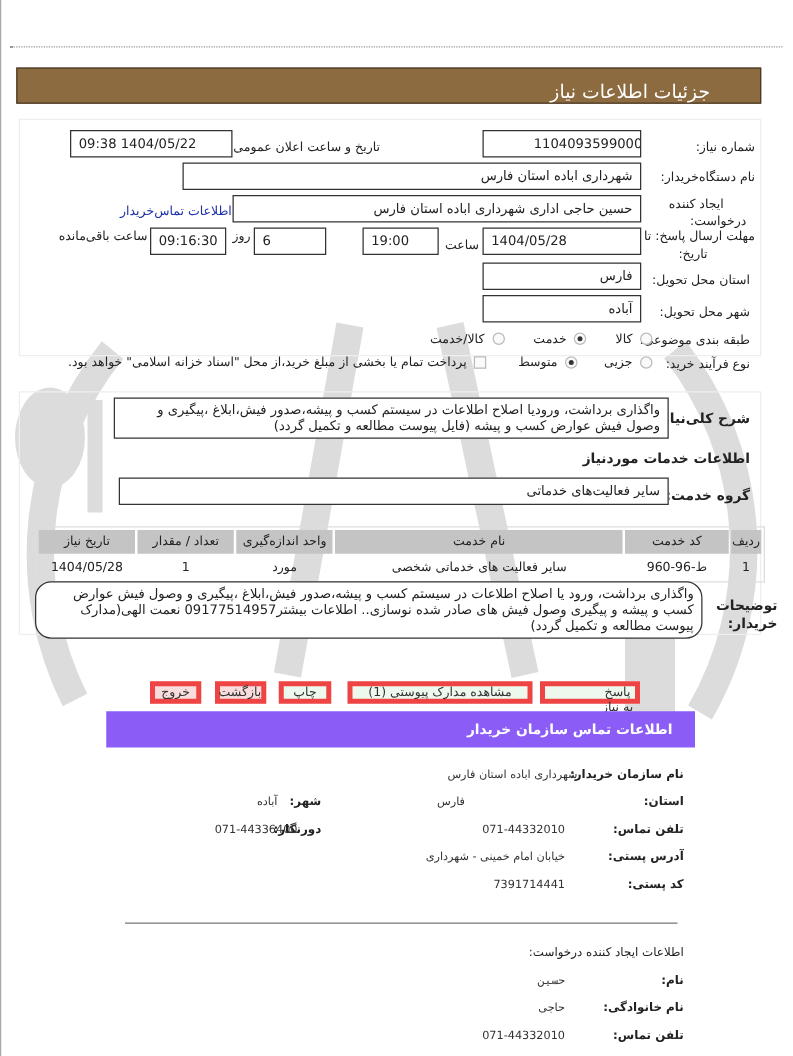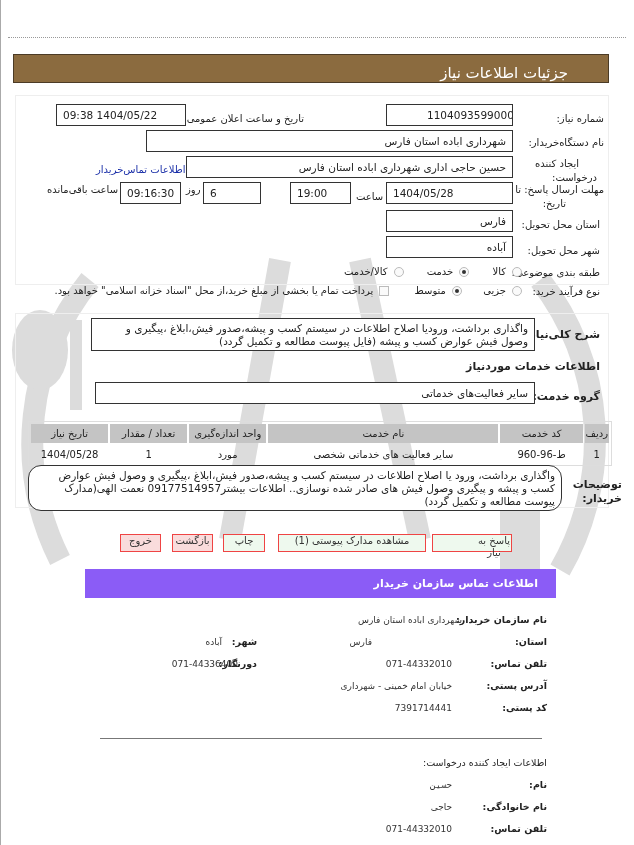--- a/index.html
+++ b/index.html
@@ -26,21 +26,21 @@
   .link { position:absolute; color:#1a2fa8; font-size:10px; }
   .radio { display:inline-block; width:8px; height:8px; border:1px solid #bbb; border-radius:50%; vertical-align:middle; position:relative; background:#fafafa; }
   .radio.on::after { content:""; position:absolute; left:2px; top:2px; width:4px; height:4px; background:#333; border-radius:50%; }
   .check { display:inline-block; width:8px; height:8px; border:1px solid #bbb; vertical-align:middle; background:#fafafa; }
   .row { position:absolute; font-size:10px; white-space:nowrap; }
   .row > * { margin-left:6px; }
   .textblock { position:absolute; border:1px solid #333; background:#fff; box-sizing:border-box; font-size:10.5px; padding:3px 6px; line-height:13px; text-align:right; }
   table.items { position:absolute; left:28px; top:421px; width:584px; border-collapse:separate; border-spacing:2px; font-size:10px; border:1px solid #ddd; }
   table.items th { background:#c4c4c4; font-weight:normal; height:17px; color:#222; }
   table.items td { height:16px; text-align:center; }
-  .btn { position:absolute; top:534px; height:18px; border:1px solid #ef4444; box-sizing:border-box; font-size:10px; text-align:center; line-height:12px; color:#333; cursor:pointer; }
+  .btn { position:absolute; top:545px; height:18px; border:4px solid #ef4444; box-sizing:border-box; font-size:10px; text-align:center; line-height:12px; color:#333; cursor:pointer; }
   .btn.green { background:#eef9ee; }
   .btn.red { background:#f9dcdc; }
   .section-bar { position:absolute; left:85px; top:569px; width:471px; height:29px; background:#8b5cf6; }
   .section-bar span { position:absolute; right:18px; top:8px; color:#fff; font-weight:bold; font-size:11px; }
   .c-label { position:absolute; font-size:9.5px; font-weight:bold; white-space:nowrap; }
   .c-val { position:absolute; font-size:9px; white-space:nowrap; color:#333; }
   .hr { position:absolute; left:100px; width:442px; top:738px; height:1px; background:#777; }
 </style>
 </head>
 <body>

